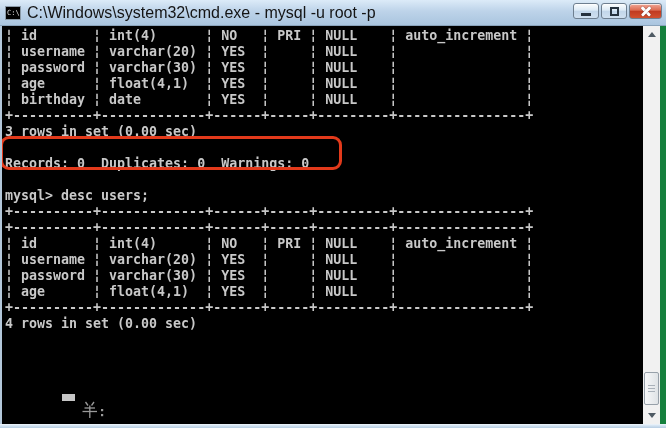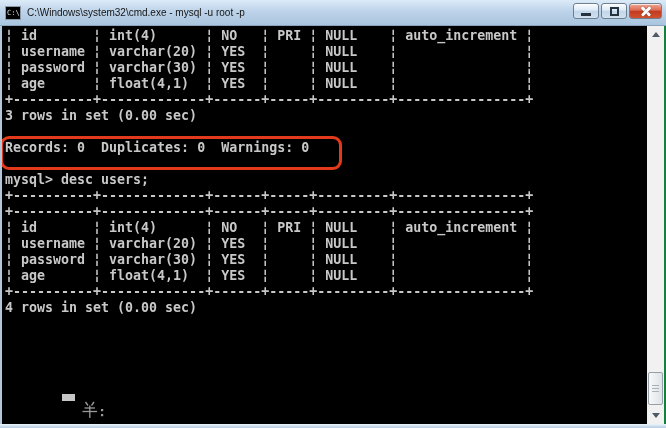--- a/index.html
+++ b/index.html
@@ -9,42 +9,42 @@
             box-shadow: inset 0 0 0 1px #7e99b0; }
 
   
   .titlebar { height:26px; width:666px; position:relative;
               background:linear-gradient(180deg,#dcebf8 0%, #bdd3e9 45%, #aac5df 100%);
               border-bottom:1px solid #8aa3bb;
               display:flex; align-items:center; padding-left:5px; }
   .cmd-icon { width:16px; height:14px; background:#000; border:1px solid #8a9aa8;
               color:#ddd; font-family:"DejaVu Sans Mono", monospace; font-size:7px;
               line-height:12px; padding-left:1px; overflow:hidden; flex:0 0 auto; }
-  .title-text { font-size:10px; color:#141414; margin-left:6px; white-space:nowrap;
+  .title-text { font-size:16px; color:#141414; margin-left:6px; white-space:nowrap;
                 overflow:hidden; }
   .controls { position:absolute; right:4px; top:3px; display:flex; gap:2px; }
   .wbtn { height:16px; border:1px solid #6e7f90; border-radius:3px;
           display:flex; align-items:center; justify-content:center;
           box-shadow: inset 0 1px 0 rgba(255,255,255,.7); cursor:default; }
   .wbtn.min, .wbtn.max { width:26px;
           background:linear-gradient(180deg,#fbfdfe 0%, #dceaf6 45%, #c2d6ea 50%, #cfe0f0 100%); }
   .wbtn.close { width:33px;
           background:linear-gradient(180deg,#f0a898 0%, #dd6a50 45%, #c03a20 50%, #d2502e 100%); }
   .glyph-min { width:10px; height:3px; background:#26323e; margin-top:7px; }
   .glyph-max { width:9px; height:9px; border:2px solid #26323e; background:transparent; }
   .glyph-x { position:relative; width:12px; height:12px; }
   .glyph-x::before, .glyph-x::after { content:""; position:absolute; left:0; top:5px;
           width:12px; height:2.6px; background:#fff; border-radius:1px;
           box-shadow:0 0 1px rgba(60,0,0,.8); }
   .glyph-x::before { transform:rotate(45deg); }
   .glyph-x::after  { transform:rotate(-45deg); }
 
   
   .wbody { width:666px; height:398px; display:flex;
-           border-left:2px solid #b3c7da; border-right:2px solid #15803d; }
+           border-left:2px solid #b3c7da; border-right:6px solid #15803d; }
   .console { width:645px; height:398px; background:#000; position:relative;
              padding:2px 0 0 3px; overflow:hidden;
              font-family:"DejaVu Sans Mono", monospace; font-weight:700;
              font-size:13.3px; color:#c8c8c8; }
   .cl { height:16px; line-height:16px; white-space:pre; }
 
   .red-box { position:absolute; left:-2px; top:110px; width:342px; height:34px;
              border:3px solid #e23a1b; border-radius:9px; background:transparent; }
 
   .cursor { position:absolute; left:60px; top:368px; width:13px; height:7px; background:#c6c6c6; }
@@ -94,20 +94,21 @@
     </div>
   </div>
 
   <div class="wbody">
 
     <div class="console">
       <div class="cl">¦ id       ¦ int(4)      ¦ NO   ¦ PRI ¦ NULL    ¦ auto_increment ¦</div>
       <div class="cl">¦ username ¦ varchar(20) ¦ YES  ¦     ¦ NULL    ¦                ¦</div>
       <div class="cl">¦ password ¦ varchar(30) ¦ YES  ¦     ¦ NULL    ¦                ¦</div>
       <div class="cl">¦ age      ¦ float(4,1)  ¦ YES  ¦     ¦ NULL    ¦                ¦</div>
+      <div class="cl">¦ birthday ¦ date        ¦ YES  ¦     ¦ NULL    ¦                ¦</div>
       <div class="cl">+----------+-------------+------+-----+---------+----------------+</div>
       <div class="cl">3 rows in set (0.00 sec)</div>
       <div class="cl"></div>
       <div class="cl">Records: 0  Duplicates: 0  Warnings: 0</div>
       <div class="cl"></div>
       <div class="cl">mysql&gt; desc users;</div>
       <div class="cl">+----------+-------------+------+-----+---------+----------------+</div>
       <div class="cl">+----------+-------------+------+-----+---------+----------------+</div>
       <div class="cl">¦ id       ¦ int(4)      ¦ NO   ¦ PRI ¦ NULL    ¦ auto_increment ¦</div>
       <div class="cl">¦ username ¦ varchar(20) ¦ YES  ¦     ¦ NULL    ¦                ¦</div>

